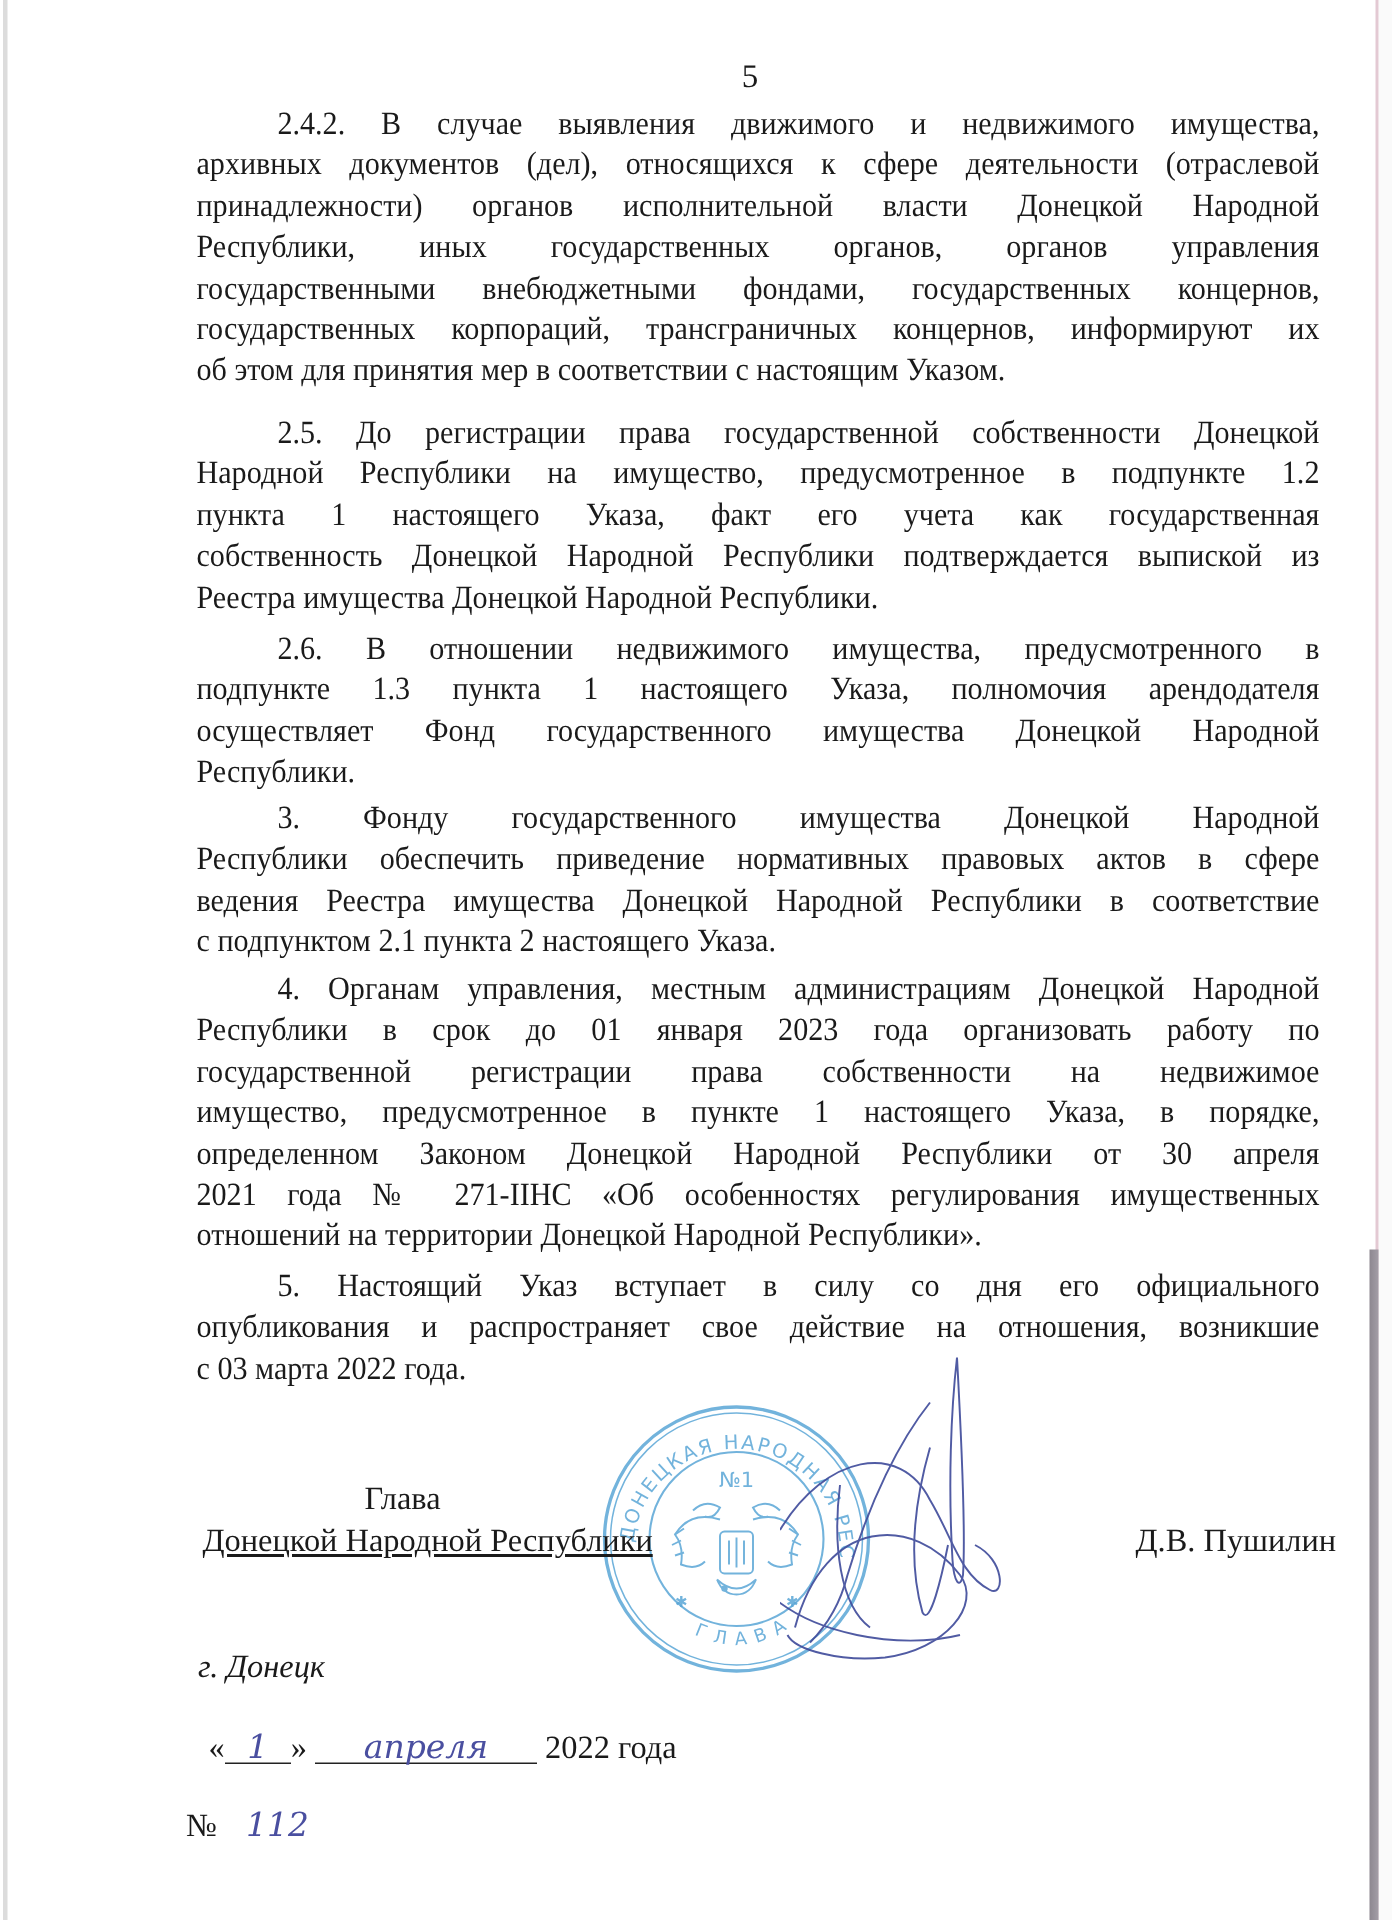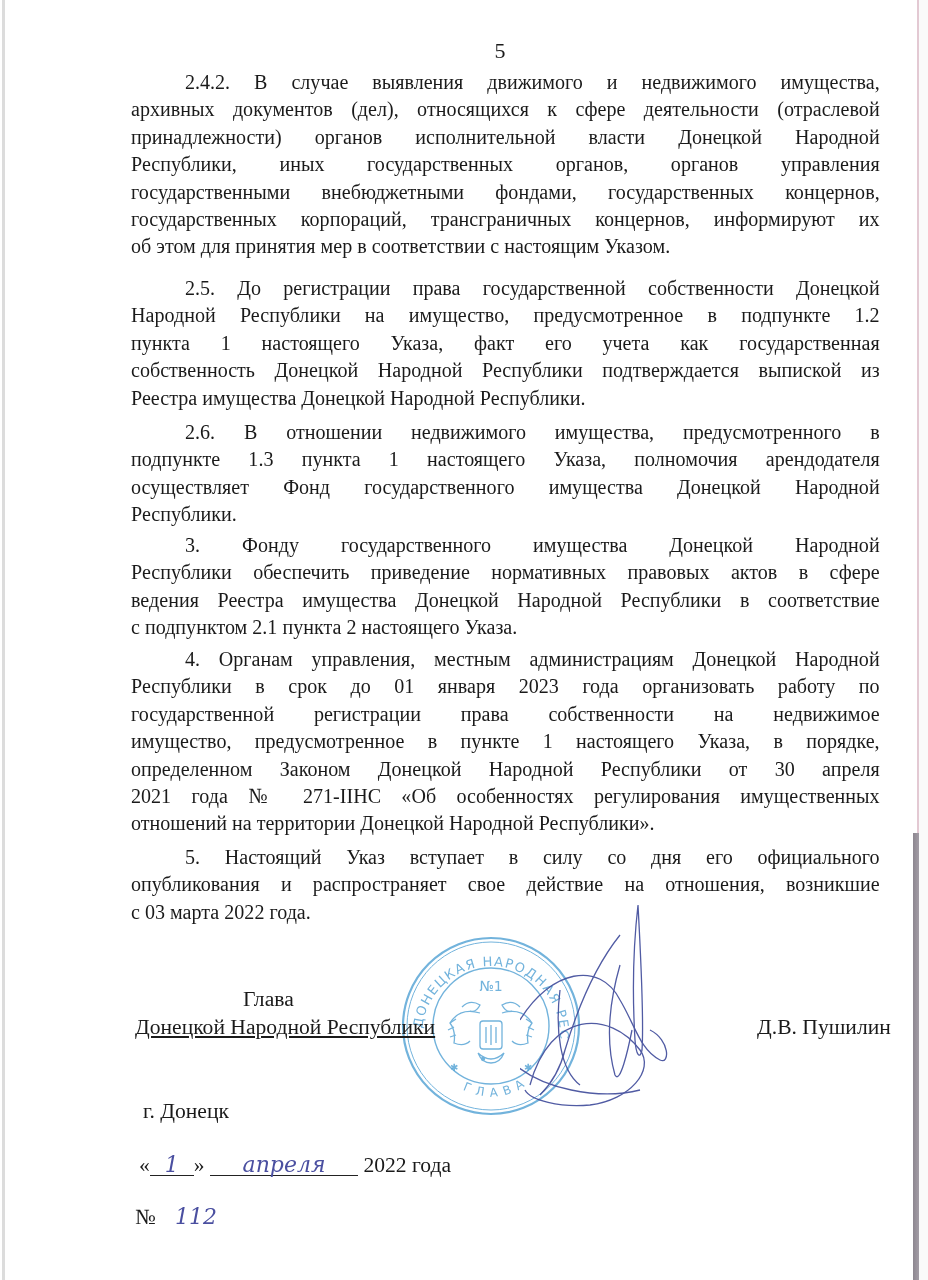--- a/index.html
+++ b/index.html
@@ -43,23 +43,23 @@
     text-align-last: justify;
     white-space: nowrap;
     height: 27.4px;
   }
   .line.last { text-align-last: left; }
   .line.first { padding-left: 58px; }
   .sig-block { position: absolute; font-size: 21.6px; line-height: 28px; }
   .sig-title-top { left: 243px; top: 985px; }
   .sig-title-main { left: 135px; top: 1013px; text-decoration: underline; }
   .sig-name { left: 757px; top: 1013px; }
-  .city { left: 143px; top: 1097px; }
+  .city { left: 132px; top: 1097px; font-style: italic; }
   .date-line { left: 139px; top: 1151px; }
-  .num-line { left: 135px; top: 1203px; text-align: right; }
+  .num-line { left: 124px; top: 1203px; text-align: right; }
   .uline {
     display: inline-block; border-bottom: 1.5px solid #222;
     text-align: center; position: relative; height: 24px; vertical-align: baseline;
   }
   .hand {
     font-family: "DejaVu Serif", serif;
     font-style: italic;
     color: #4a4fa0;
     font-size: 22px;
   }

